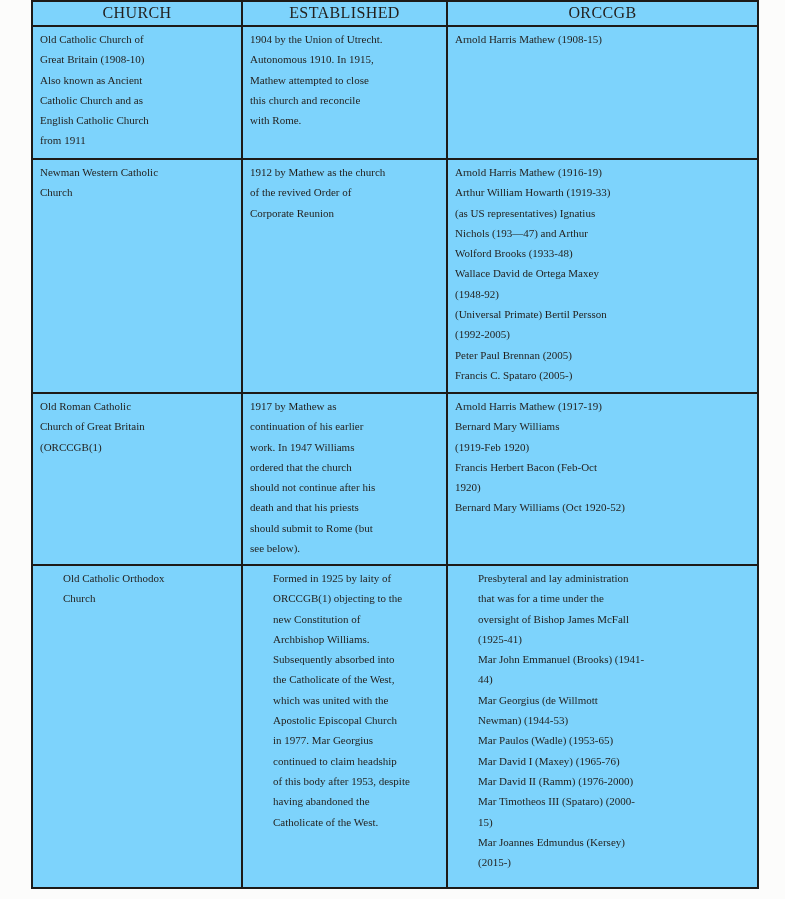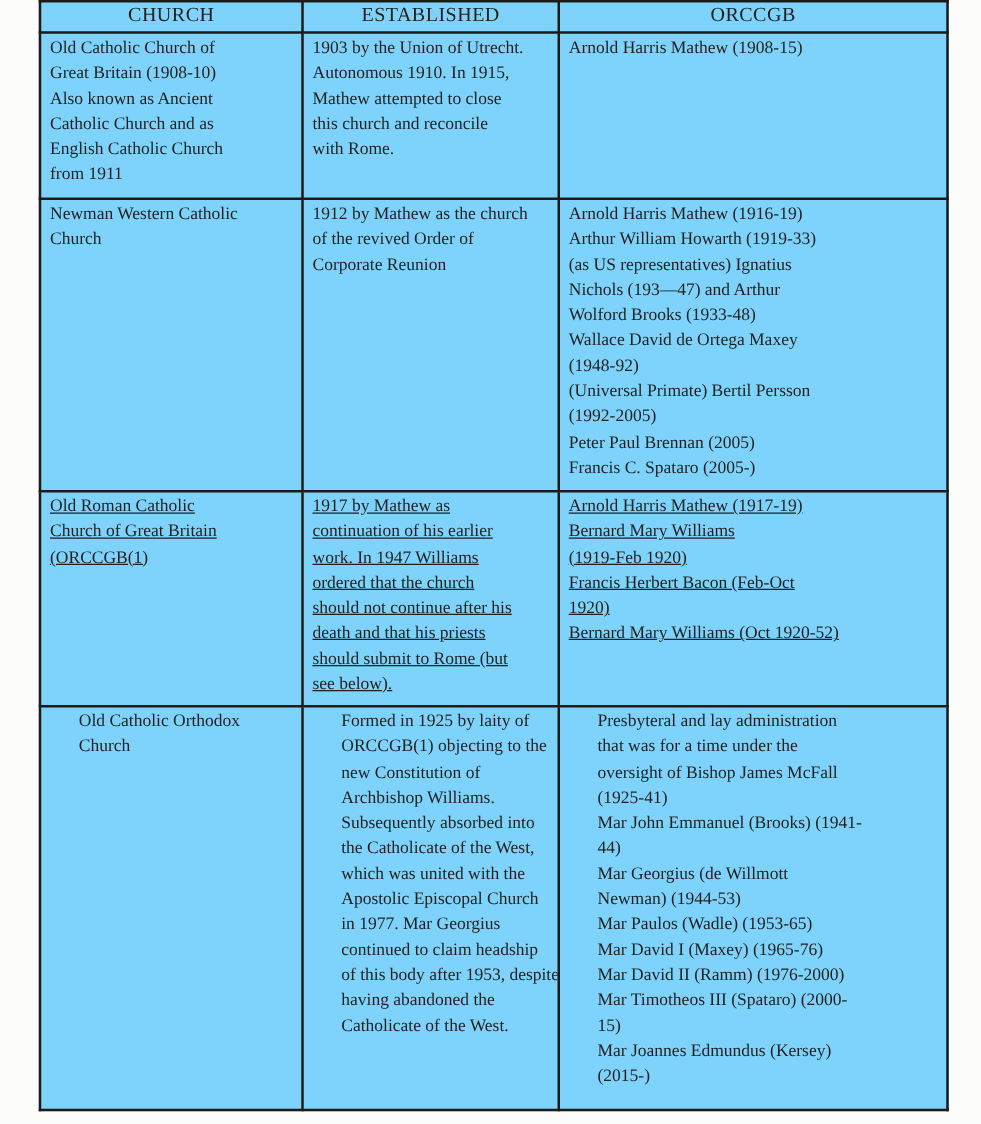--- a/index.html
+++ b/index.html
@@ -37,28 +37,28 @@
   table.doc-table th {
     height: 20px;
     font-size: 16px;
     font-weight: 400;
     letter-spacing: 0.4px;
     text-align: center;
     padding: 1px 4px 2px 4px;
     line-height: 19px;
   }
   table.doc-table td {
-    font-size: 14px;
+    font-size: 11px;
     line-height: 20.3px;
     padding: 2px 5px 3px 7px;
     white-space: pre;
   }
   tr.r1 td { height: 126px; }
   tr.r2 td { height: 227px; }
-  tr.r3 td { height: 165px; text-decoration: underline; }
+  tr.r3 td { height: 165px; }
   tr.r4 td { height: 316px; padding-left: 30px; }
 </style>
 </head>
 <body>
 
 <div class="page">
   <table class="doc-table">
     <colgroup>
       <col class="c1">
       <col class="c2">
@@ -72,21 +72,21 @@
       </tr>
     </thead>
     <tbody>
       <tr class="r1">
         <td>Old Catholic Church of
 Great Britain (1908-10)
 Also known as Ancient
 Catholic Church and as
 English Catholic Church
 from 1911</td>
-        <td>1903 by the Union of Utrecht.
+        <td>1904 by the Union of Utrecht.
 Autonomous 1910. In 1915,
 Mathew attempted to close
 this church and reconcile
 with Rome.</td>
         <td>Arnold Harris Mathew (1908-15)</td>
       </tr>
       <tr class="r2">
         <td>Newman Western Catholic
 Church</td>
         <td>1912 by Mathew as the church

